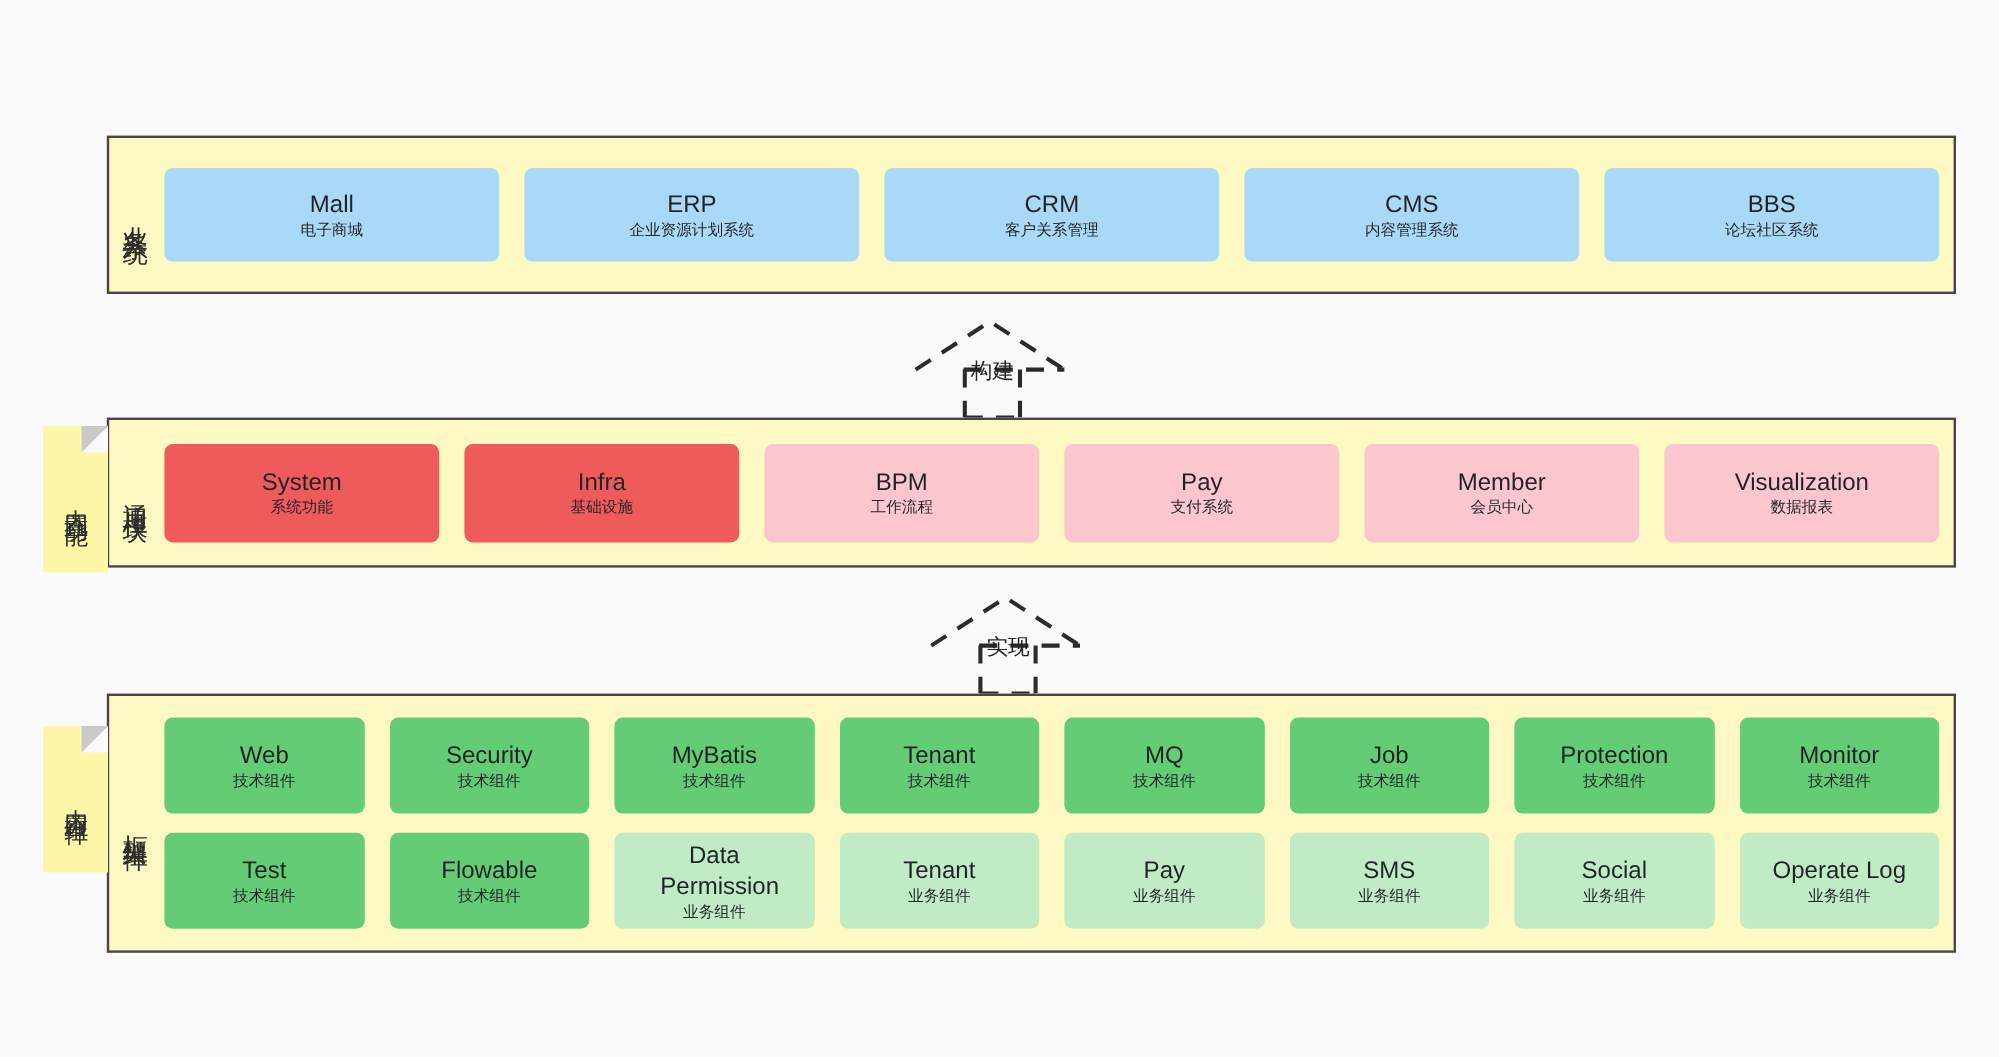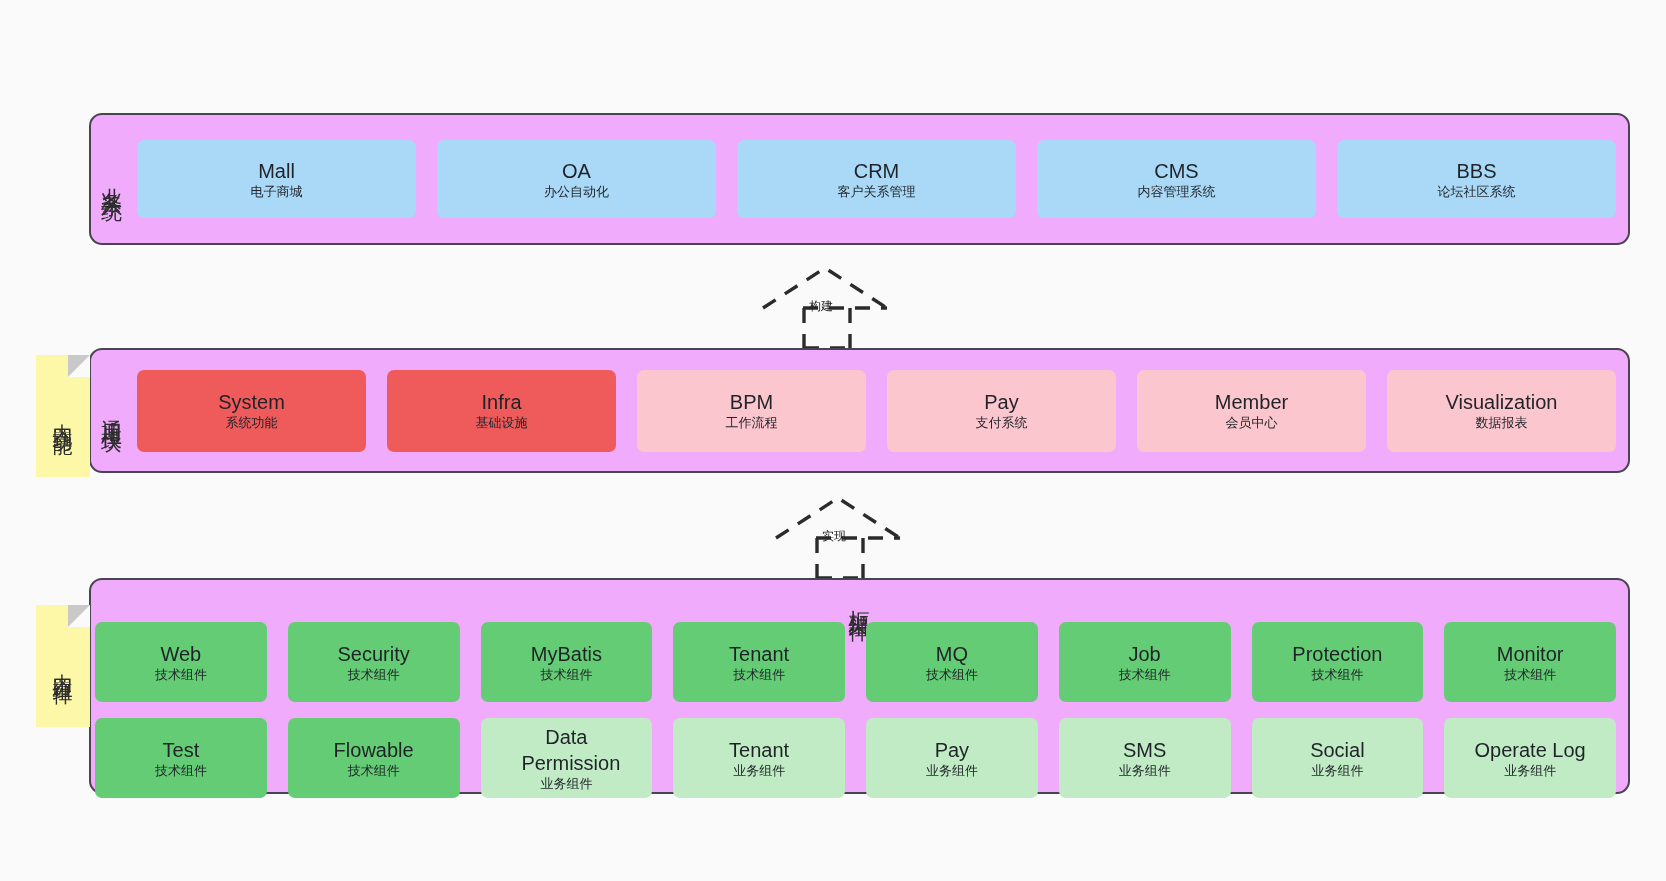--- a/index.html
+++ b/index.html
@@ -7,23 +7,23 @@
     width: 1666px; height: 881px;
     background: #fafafa;
     font-family: "Liberation Sans", "DejaVu Sans", sans-serif;
     overflow: hidden;
   }
   #stage { position: relative; width: 1666px; height: 881px; }
 
   
   .layer {
     position: absolute;
-    background: #f0abfc;
+    background: #fef9c3;
     border: 2px solid #4a4450;
-    border-radius: 13px;
+    border-radius: 0;
     display: flex;
     align-items: stretch;
   }
   .layer-title {
     flex: 0 0 42px;
     display: flex;
     align-items: center;
     justify-content: center;
     font-size: 21px;
     color: #2d2d2d;
@@ -86,43 +86,43 @@
     border-width: 0 0 22px 22px;
     border-style: solid;
     border-color: transparent transparent #fafafa #c9c9c9;
   }
 
   
   .arrow { position: absolute; }
   .arrow svg { display: block; overflow: visible; }
   .arrow-label {
     position: absolute;
-    font-size: 12px;
+    font-size: 18px;
     color: #222;
     background: transparent;
     white-space: nowrap;
     line-height: 1;
   }
 </style>
 </head>
 <body>
 
 <div id="stage">
 
   <div class="layer" id="layer1" style="left:89px; top:113px; width:1541px; height:132px;">
     <div class="layer-title">业务系统</div>
     <div class="layer-body">
       <div class="row">
         <div class="cell h-biz" style="background:#aad9f8">
           <div>Mall</div>
           <div class="sub">电子商城</div>
         </div>
         <div class="cell h-biz" style="background:#aad9f8">
-          <div>OA</div>
-          <div class="sub">办公自动化</div>
+          <div>ERP</div>
+          <div class="sub">企业资源计划系统</div>
         </div>
         <div class="cell h-biz" style="background:#aad9f8">
           <div>CRM</div>
           <div class="sub">客户关系管理</div>
         </div>
         <div class="cell h-biz" style="background:#aad9f8">
           <div>CMS</div>
           <div class="sub">内容管理系统</div>
         </div>
         <div class="cell h-biz" style="background:#aad9f8">
@@ -188,21 +188,21 @@
       <path d="M 93 46 L 93 86" fill="none" stroke="#2b2b2b" stroke-width="3.4" stroke-dasharray="15 11"></path>
       <path d="M 47 86 L 93 86" fill="none" stroke="#2b2b2b" stroke-width="3.4" stroke-dasharray="15 11"></path>
     </svg>
     <div class="arrow-label" style="left:52px; top:38px;">实现</div>
   </div>
 
   <div class="note" style="left:36px; top:605px; width:54px; height:122px;">
     <span>内置组件</span>
   </div>
 
-  <div class="layer" id="layer3" style="left:89px; top:578px; width:1541px; height:216px;flex-direction:column;">
+  <div class="layer" id="layer3" style="left:89px; top:578px; width:1541px; height:216px;">
     <div class="layer-title">框架组件</div>
     <div class="layer-body">
 
       <div class="row">
         <div class="cell h-frame" style="background:#63cc74">
           <div>Web</div>
           <div class="sub">技术组件</div>
         </div>
         <div class="cell h-frame" style="background:#63cc74">
           <div>Security</div>

